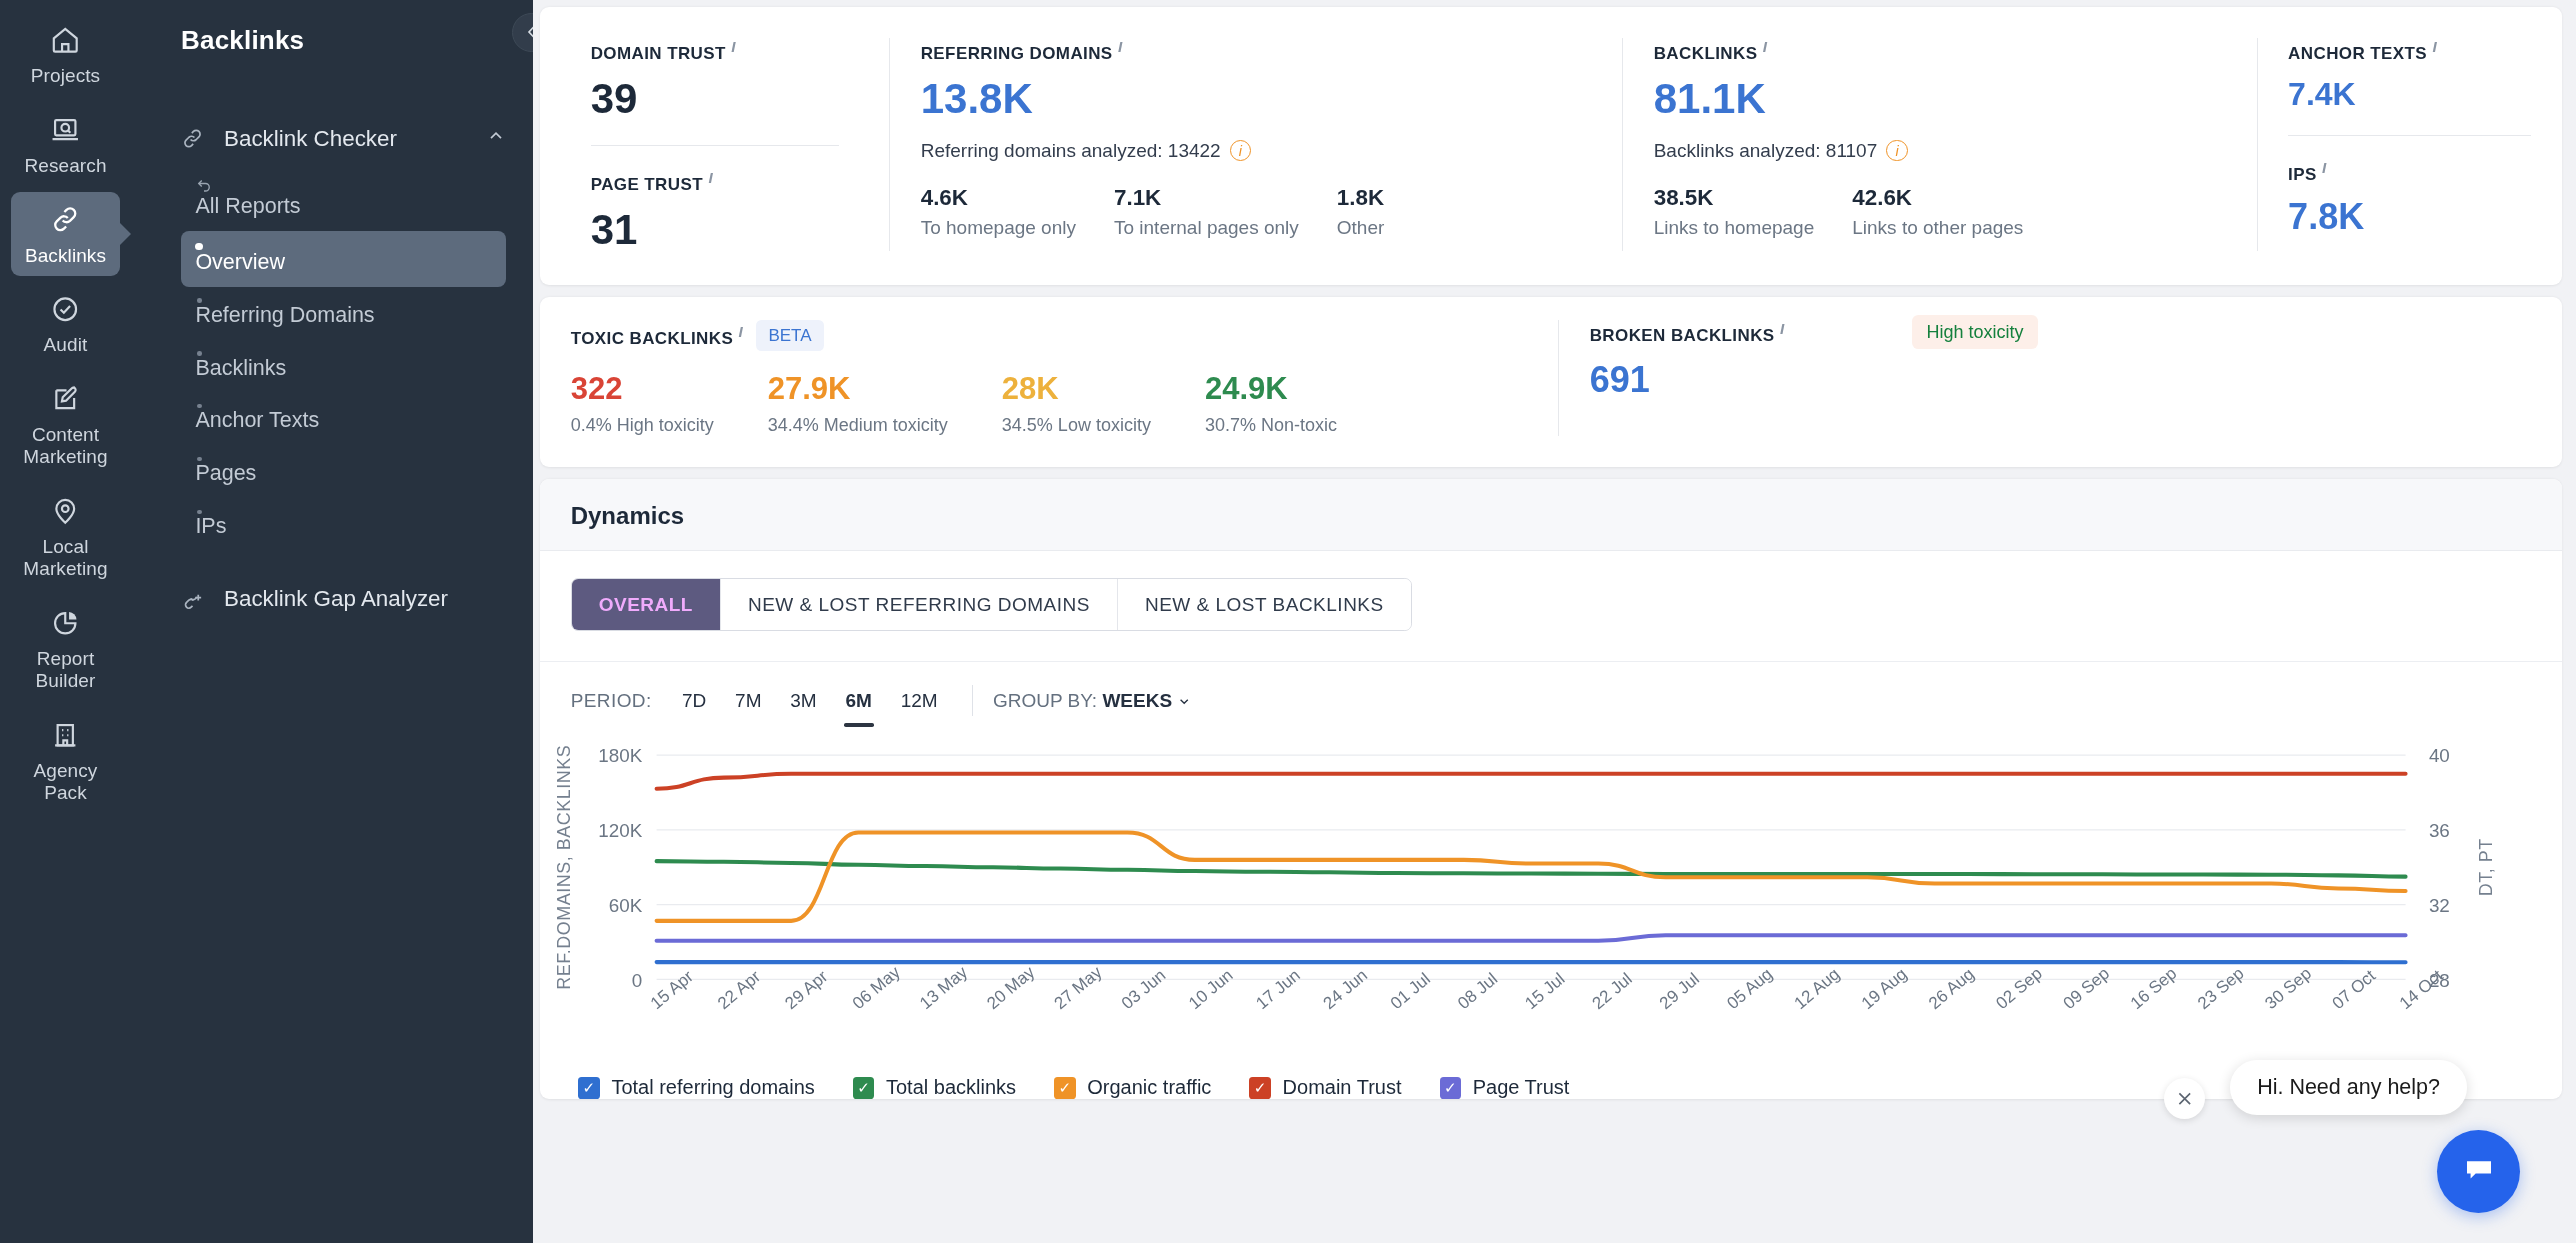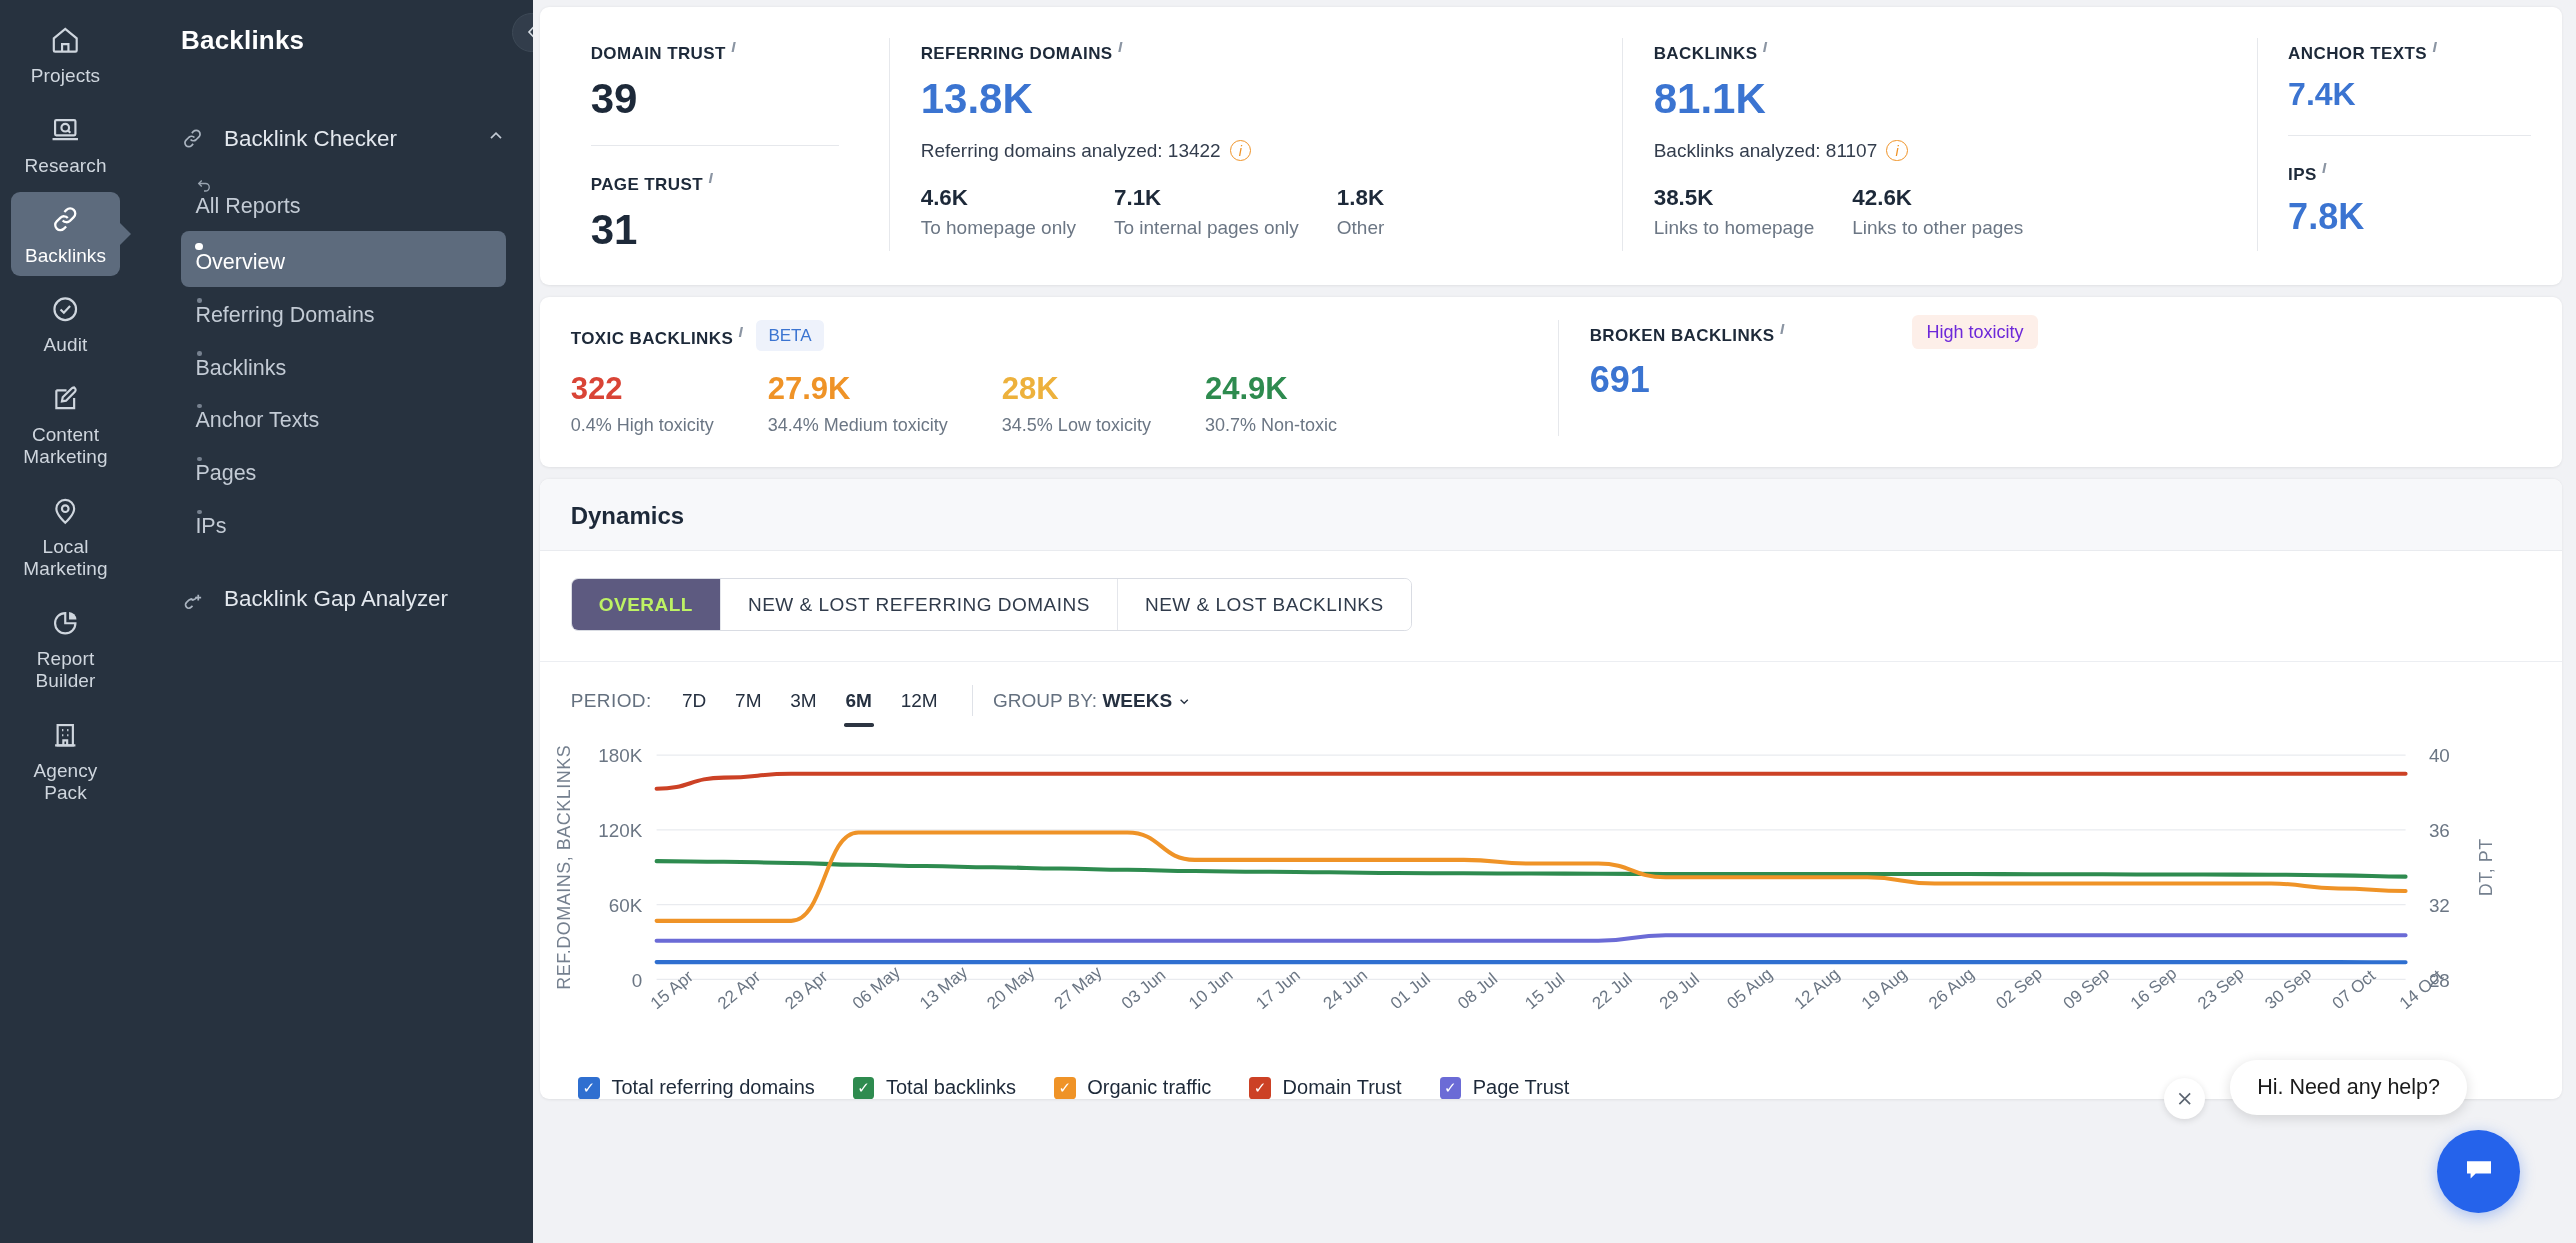--- a/index.html
+++ b/index.html
@@ -95,35 +95,35 @@
   .breakdown { display:flex; gap: 0; margin-top: 23px; }
   .bd { padding-right: 38px; }
   .bd .v { font-size: 22.4px; color:#1d2939; font-weight:600; }
   .bd .l { font-size: 19px; color:#6b7684; margin-top: 6.3px; }
 
   .tox-row { display:flex; padding: 23px 0 30.5px; position:relative; }
   .tox-left { flex: 0 0 1018px; padding: 0 30.5px; }
   .tox-right { flex:1; padding: 0 30.5px; border-left:0.9px solid #e6e8ec; }
   .tox-head { display:flex; align-items:center; gap:12.6px; }
   .beta { background:#eef2fb; color:#3b74d1; font-size:17px; padding: 5.4px 12.6px; border-radius:5.4px; }
-  .tox-badge { position:absolute; left: 1372px; top: 18px; background:#fdefe9; color:#6d28d9;
+  .tox-badge { position:absolute; left: 1372px; top: 18px; background:#fdefe9; color:#15803d;
      font-size:18px; padding:6.3px 14.4px; border-radius:6.3px; }
   .tox-items { display:flex; margin-top: 20px; }
   .tox-i { padding-right: 54px; }
   .tox-i .v { font-size: 31px; font-weight:700; }
   .tox-i .l { font-size: 18px; color:#6b7684; margin-top: 8px; }
 
   
   .dyn-head { padding: 23px 30.5px 20px; font-size:24px; font-weight:700; color:#1d2939;
      background:#f7f8fa; border-radius:9px 9px 0 0; border-bottom:0.9px solid #e9ebef; }
   .tabs { display:inline-flex; margin: 27px 0 0 30.5px; border:0.9px solid #d9dce3; border-radius:7.2px; overflow:hidden; }
   .tab { padding: 14.4px 27px; font-size:19px; letter-spacing:0.5px; color:#303b4b; background:#fff; cursor:pointer;
      text-transform:uppercase; border-right:0.9px solid #e4e6eb; }
   .tab:last-child{border-right:none;}
-  .tab.active { background:#5d5a80; color:#bef264; font-weight:600; }
+  .tab.active { background:#5d5a80; color:#f0abfc; font-weight:600; }
   .ctrl-bar { display:flex; align-items:center; gap: 0; margin: 30.5px 0 0 0;
      border-top:0.9px solid #eceef2; padding: 23px 30.5px 0; }
   .ctrl-label { font-size:19px; color:#64707f; letter-spacing:0.4px; margin-right:16px; }
   .per { font-size:19px; color:#253040; padding: 3.6px 14.4px; cursor:pointer; position:relative; }
   .per.sel { font-weight:700; }
   .per.sel::after{content:"";position:absolute;left:12.6px;right:12.6px;bottom:-11.7px;height:3.6px;background:#2d3542;border-radius:1.8px;}
   .vdiv { width:0.9px; height:30.5px; background:#dfe2e8; margin: 0 20px; }
   .gb { font-size:19px; color:#64707f; }
   .gb b { color:#253040; }
 

